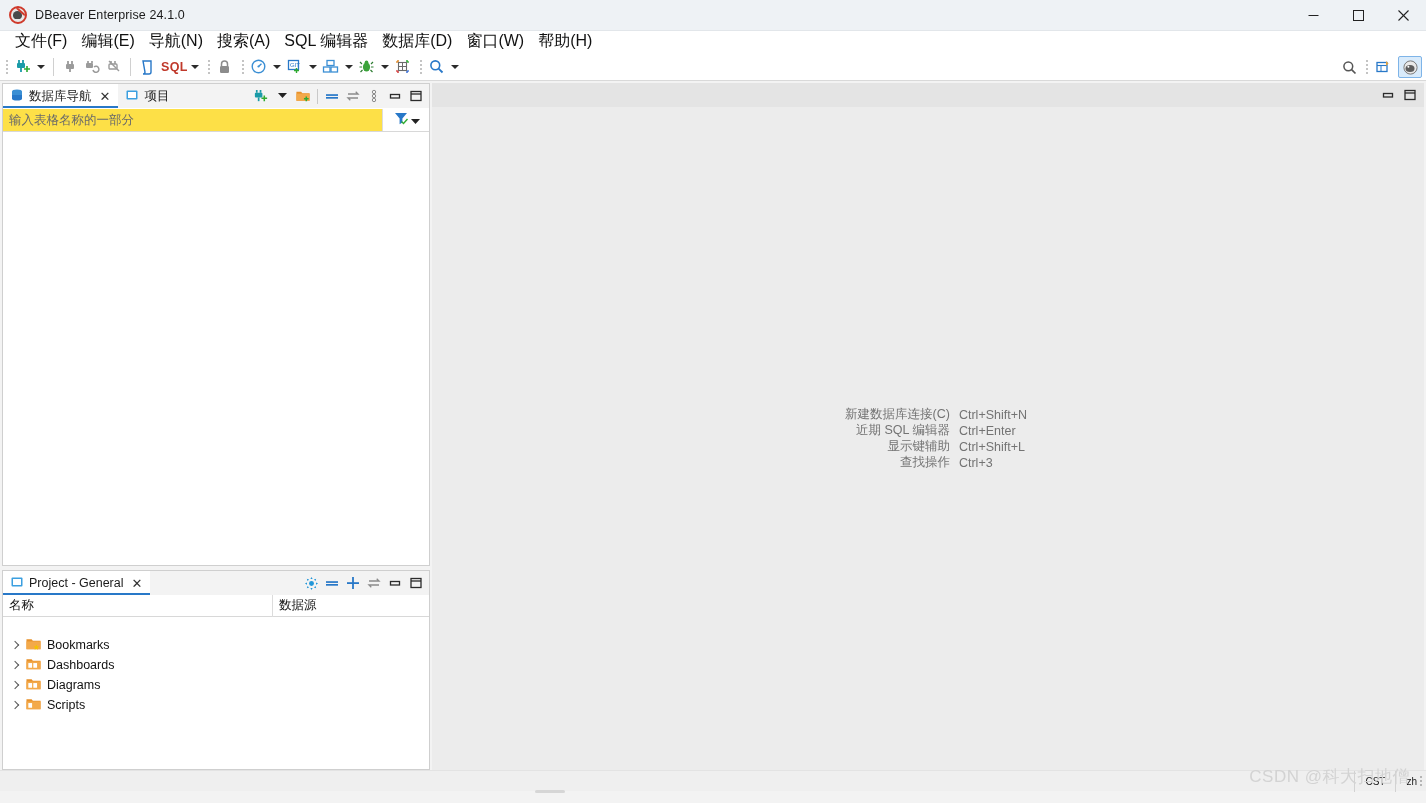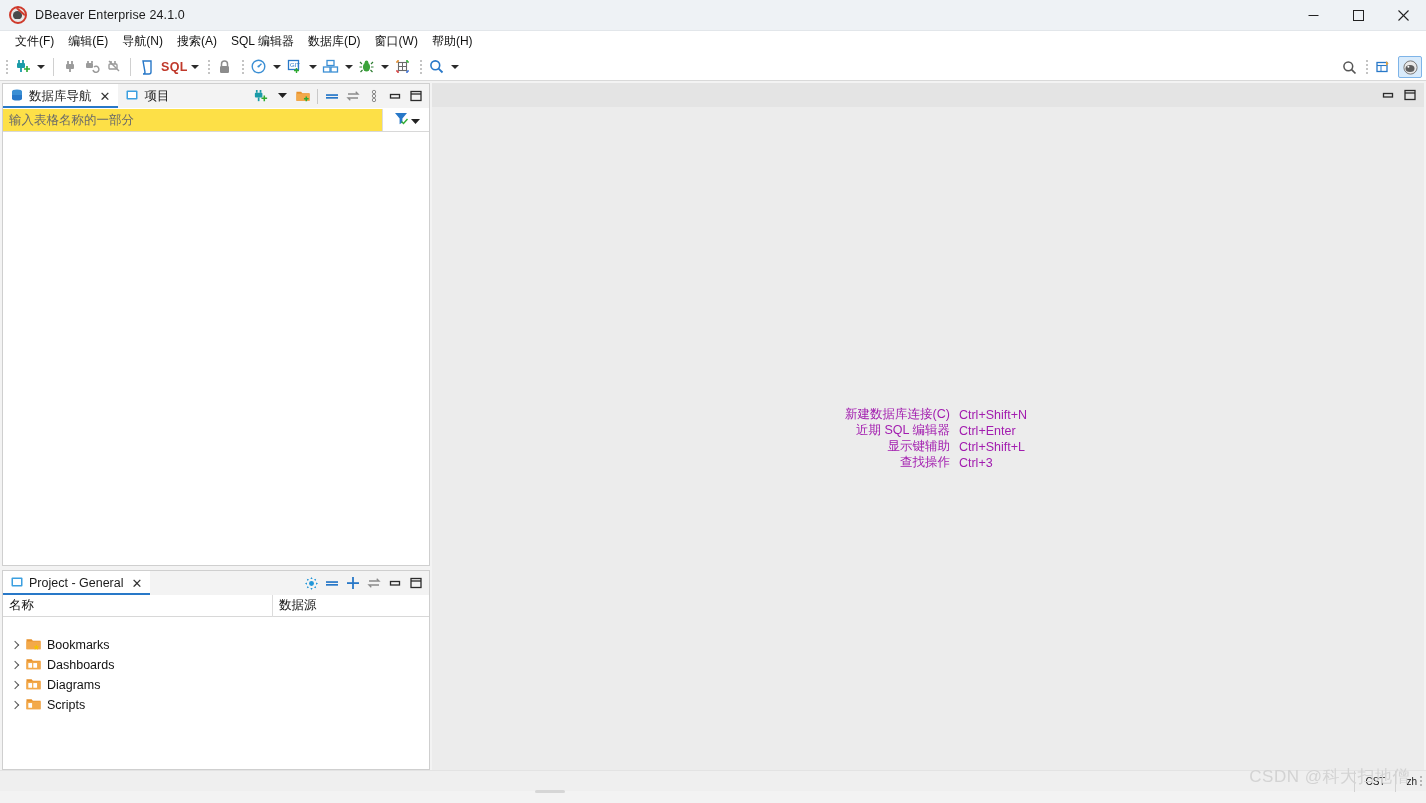--- a/index.html
+++ b/index.html
@@ -69,21 +69,21 @@
   
   .menubar {
     height: 22px;
     background: #ffffff;
     display: flex; align-items: center;
     padding-left: 8px;
     flex: 0 0 22px;
     border-bottom: 1px solid #ffffff;
   }
   .menu-item {
-    font-size: 12px;
+    font-size: 16px;
     color: #111;
     padding: 8px 7px;
     white-space: nowrap;
   }
 
   
   .toolbar {
     height: 28px;
     background: #ffffff;
     display: flex; align-items: center;
@@ -291,21 +291,21 @@
   }
   .shortcut-block {
     position: absolute;
     left: 50%; top: 50%;
     transform: translate(-50%, -50%);
     display: flex; flex-direction: column;
     gap: 0px;
   }
   .sc-row {
     display: flex; align-items: center;
-    font-size: 12.5px; color: #a21caf;
+    font-size: 12.5px; color: #737373;
     height: 16px;
     white-space: nowrap;
   }
   .sc-label { width: 130px; text-align: right; padding-right: 9px; }
   .sc-key { text-align: left; }
 
   
   .statusbar {
     height: 21px;
     background: #efefef;

